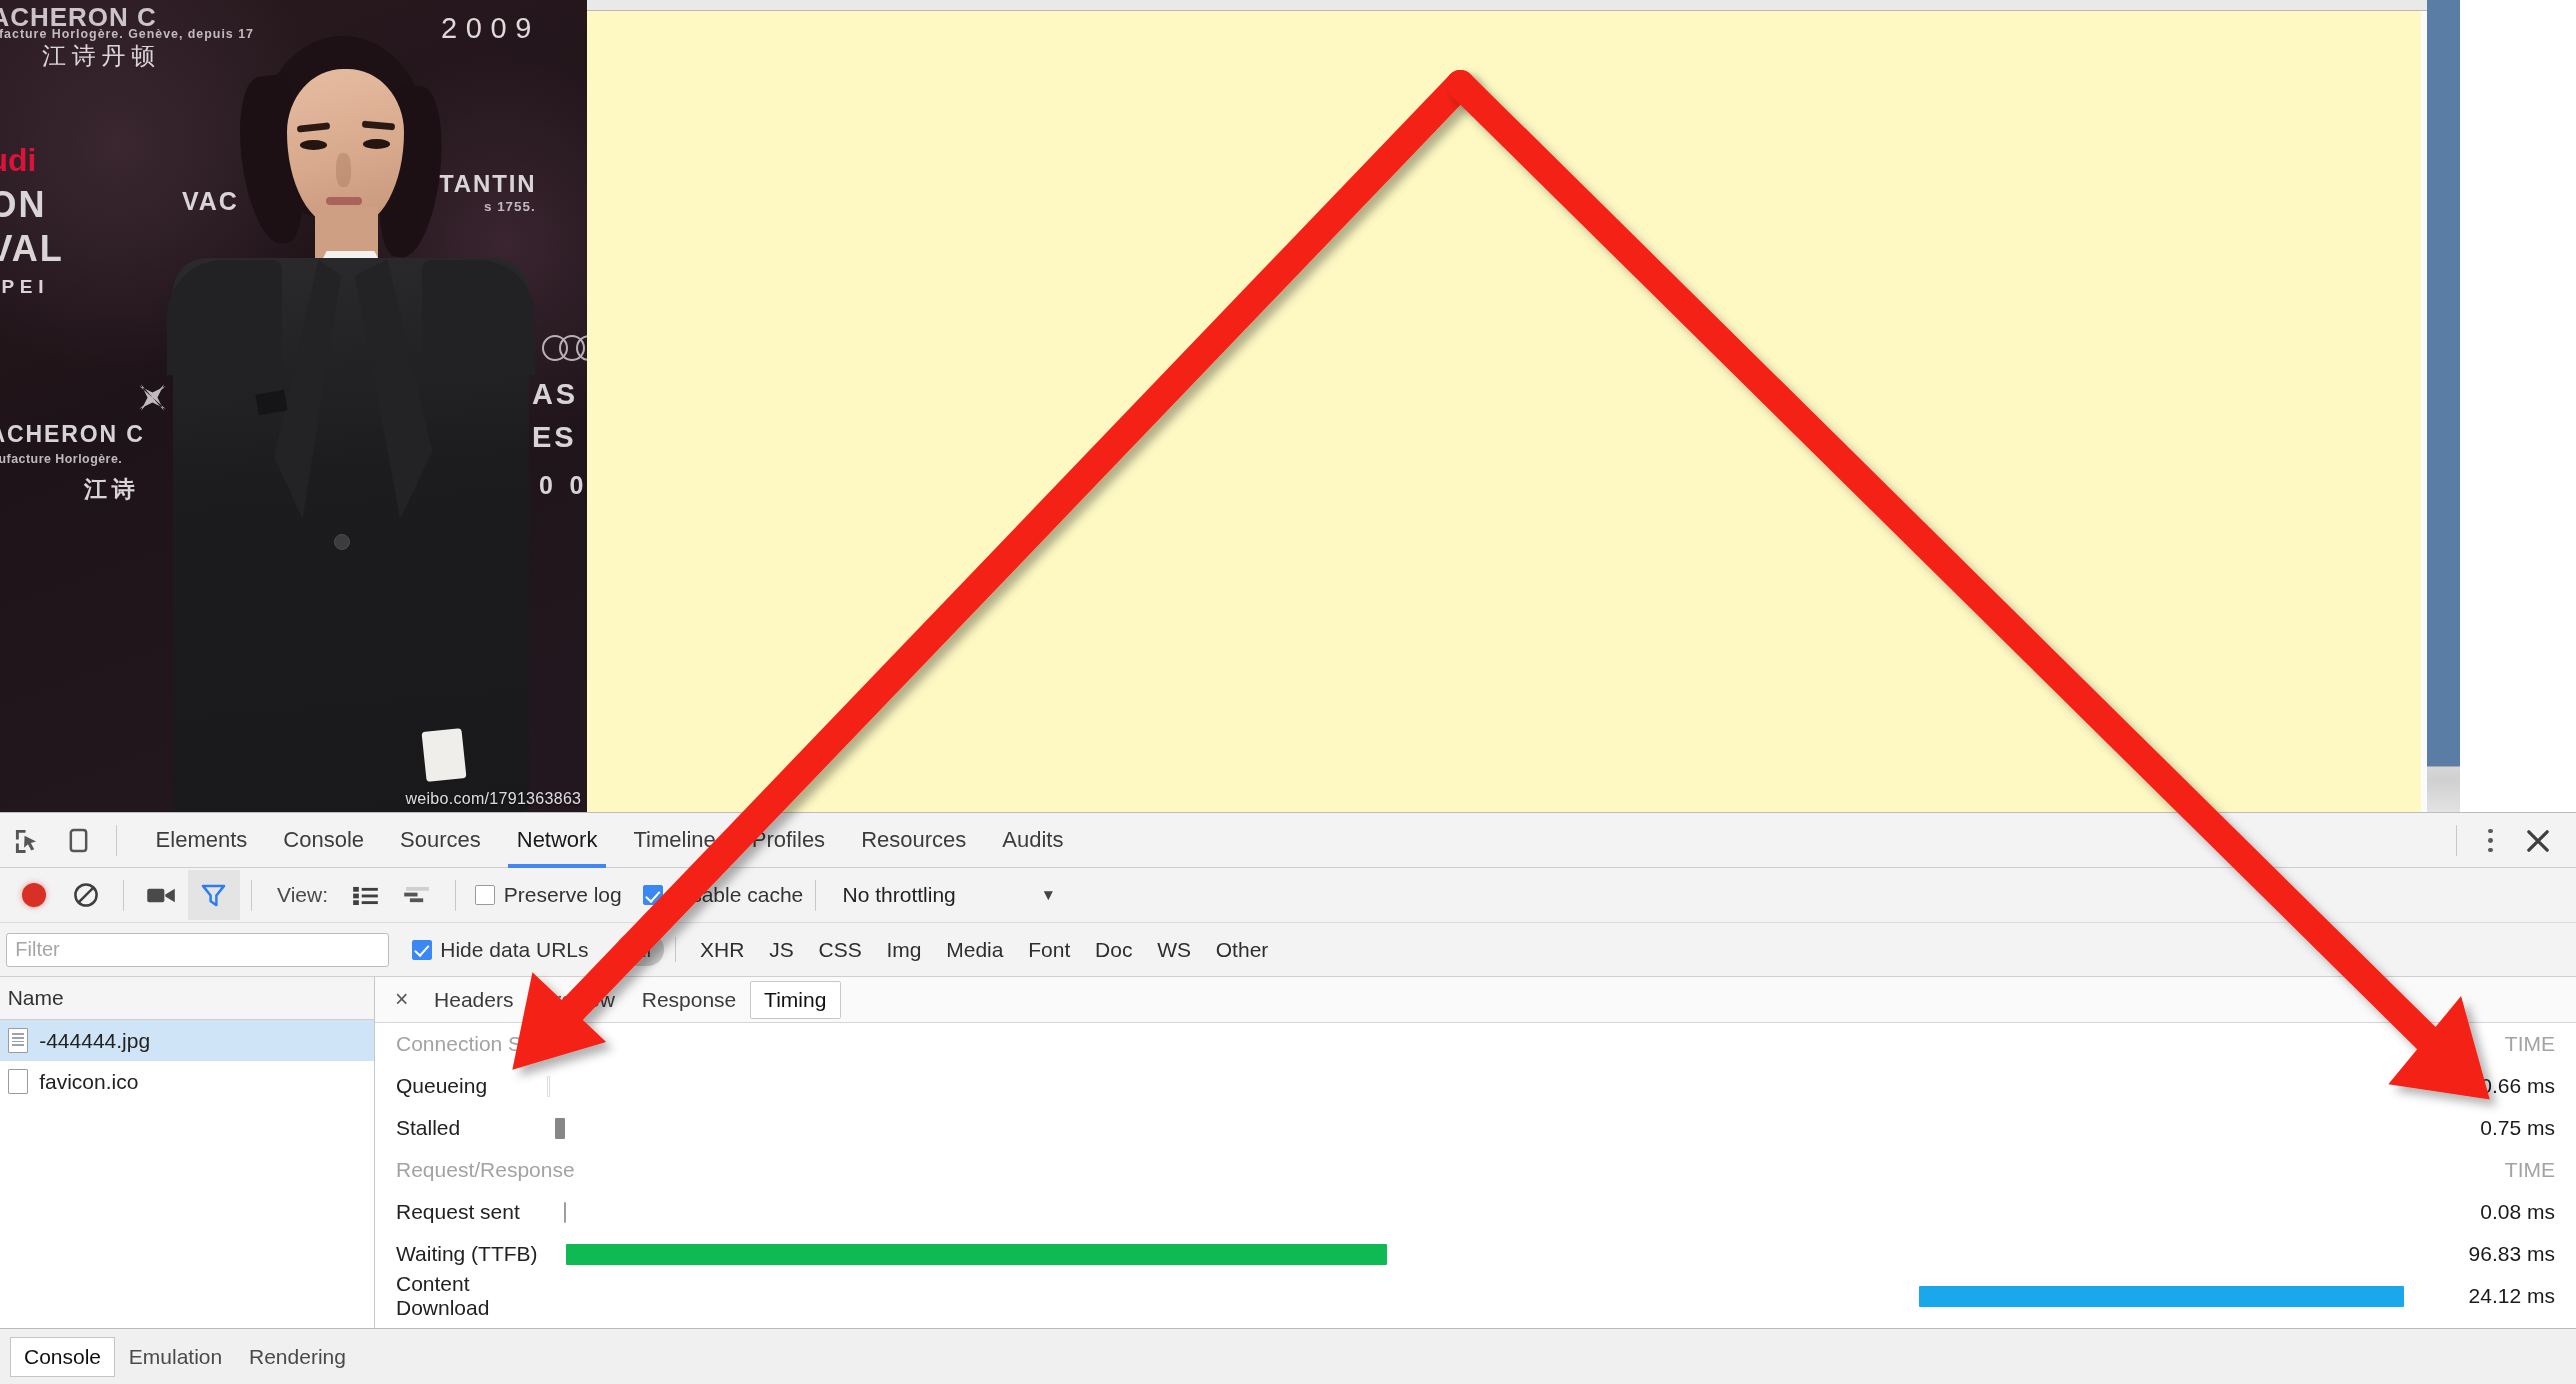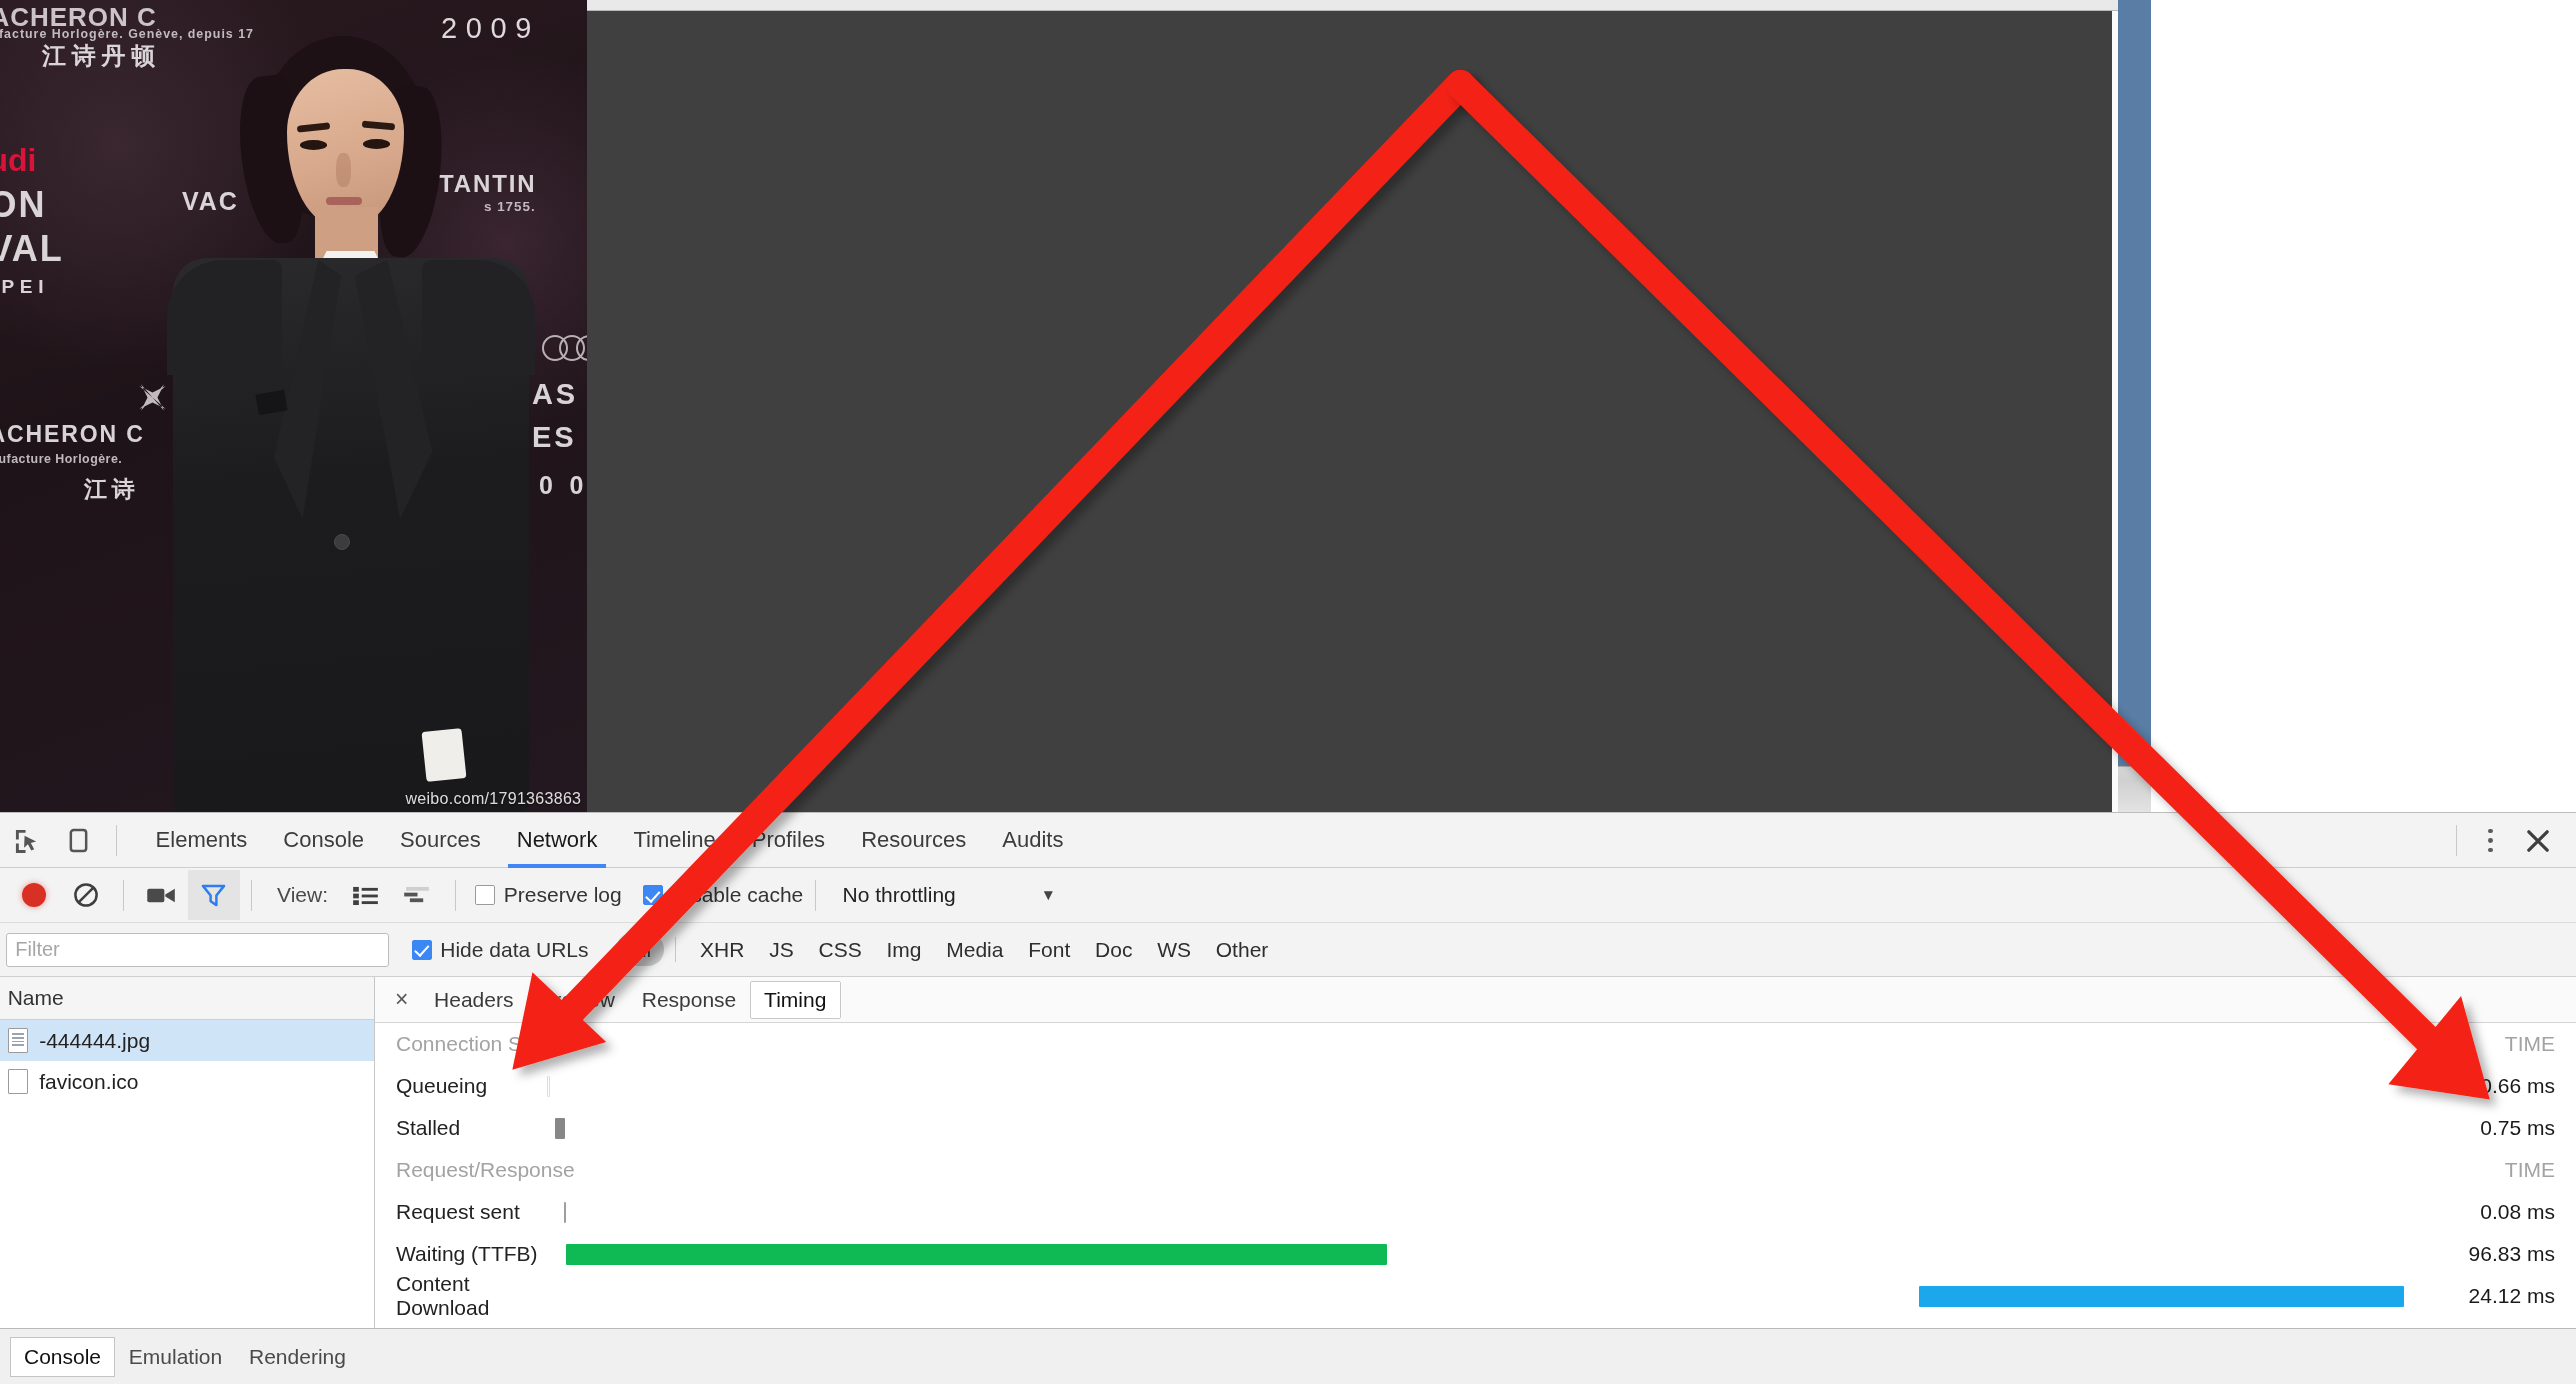--- a/index.html
+++ b/index.html
@@ -7,22 +7,22 @@
     width: 2576px; height: 1385px;
     overflow: hidden;
     background: #ffffff;
     font-family: "Liberation Sans", sans-serif;
   }
   #root { position: relative; width: 2576px; height: 1385px; }
 
   
   .viewport {
     position: absolute; left: 0; top: 0;
-    width: 2151px; height: 812px;
-    background: #404040;
+    width: 2460px; height: 812px;
+    background: #fef9c3;
     overflow: hidden;
   }
   .chrome-top-strip {
     position: absolute; left: 0; top: 0; width: 2576px; height: 10.5px;
     background: #e9e9e9;
     border-bottom: 1px solid #b8b8b8;
   }
   .right-desktop-bar {
     position: absolute; right: 0; top: 0; width: 33px; height: 766px;
     background: #5a7da5;
@@ -48,21 +48,21 @@
     position: absolute; inset: 0;
     background:
       radial-gradient(ellipse 60% 45% at 20% 18%, #3a2730 0%, rgba(58,39,48,0) 62%),
       radial-gradient(ellipse 55% 40% at 86% 30%, #3a2530 0%, rgba(58,37,48,0) 60%),
       linear-gradient(160deg, #2a1a20 0%, #1e1318 45%, #241820 100%);
   }
   .bd { position: absolute; color: #e8e4e6; font-family: "Liberation Sans", sans-serif;
         letter-spacing: 1px; white-space: nowrap; opacity: .92; }
   .bd-vac-top { left: -9.6px; top: 1.9px; font-size: 26px; font-weight: 700; color: #d9d2d6; }
   .bd-sub-top { left: -9.6px; top: 27px; font-size: 12.4px; font-weight: 700; color: #cfc8cc; }
-  .bd-cjk-top { left: 42px; top: 40px; font-size: 24px; font-weight: 700; letter-spacing: 5.7px; }
+  .bd-cjk-top { left: 42px; top: 40px; font-size: 24px; font-weight: 400; letter-spacing: 5.7px; }
   .bd-2009 { left: 441px; top: 12.4px; font-size: 29px; font-weight: 400; letter-spacing: 8.6px; color: #efeaec; }
   .bd-audi { left: -11.5px; top: 142px; font-size: 32px; font-weight: 800; color: #e8123b; letter-spacing: 0px; }
   .bd-on { left: -11.5px; top: 184px; font-size: 36px; font-weight: 800; letter-spacing: 1.9px; }
   .bd-val { left: -11.5px; top: 228px; font-size: 36px; font-weight: 800; letter-spacing: 1.9px; }
   .bd-ipei { left: -9.6px; top: 276px; font-size: 19px; font-weight: 700; letter-spacing: 5.7px; }
   .bd-vacm { left: 182px; top: 187px; font-size: 25px; font-weight: 700; letter-spacing: 1.9px; }
   .bd-stant { left: 421px; top: 170px; font-size: 24px; font-weight: 700; letter-spacing: 1.9px; }
   .bd-1755 { left: 484px; top: 199px; font-size: 13.4px; font-weight: 700; letter-spacing: 1px; color: #cdc6ca; }
   .bd-vach { left: -11.5px; top: 421px; font-size: 23px; font-weight: 700; letter-spacing: 1.9px; }
   .bd-manu { left: -9.6px; top: 452px; font-size: 12.4px; font-weight: 700; letter-spacing: 0.5px; color: #cdc6ca; }

